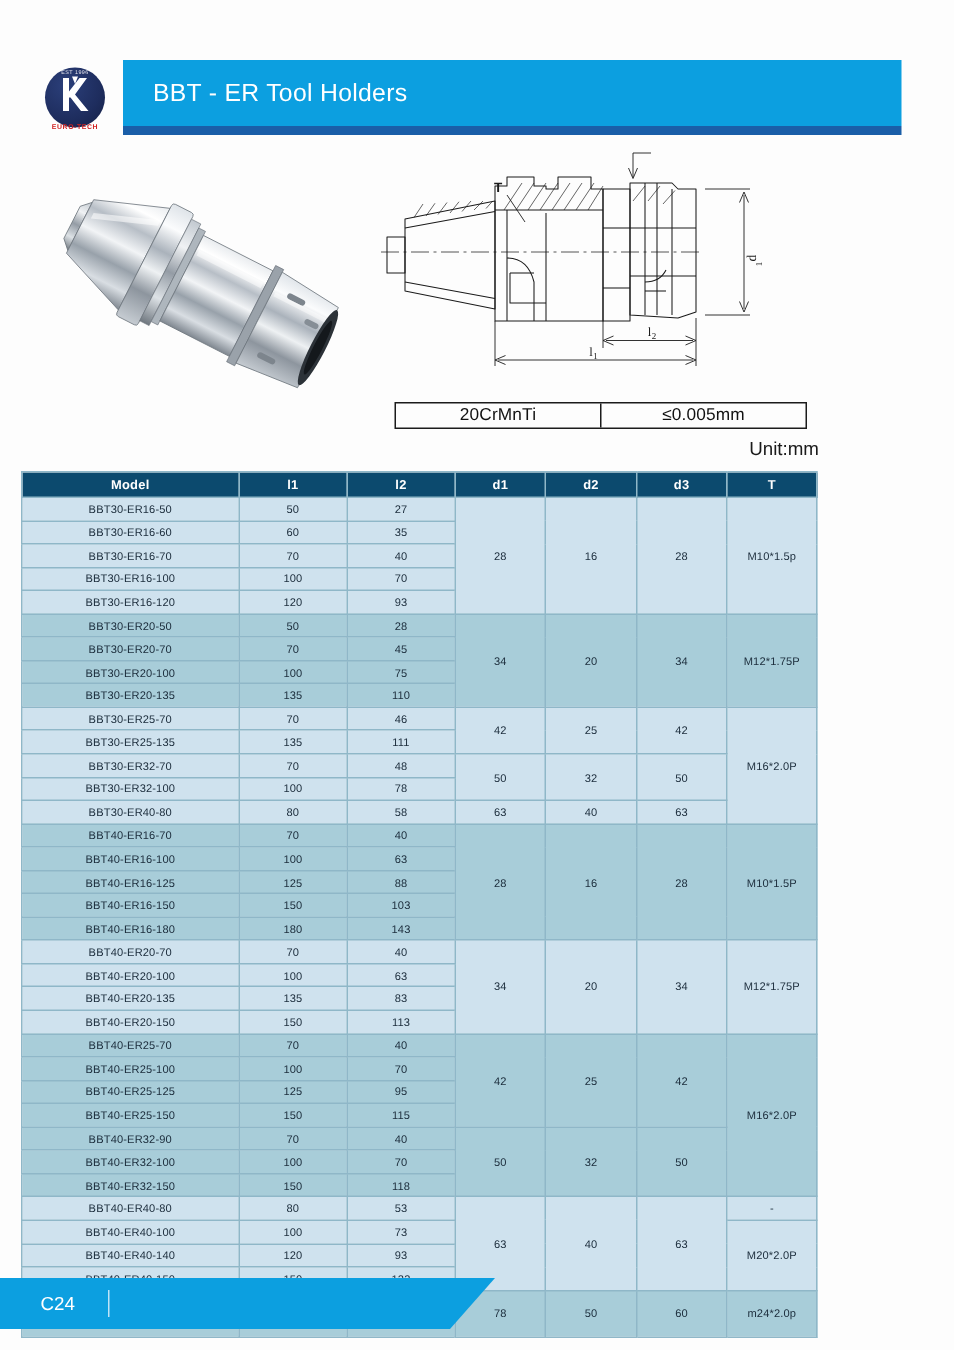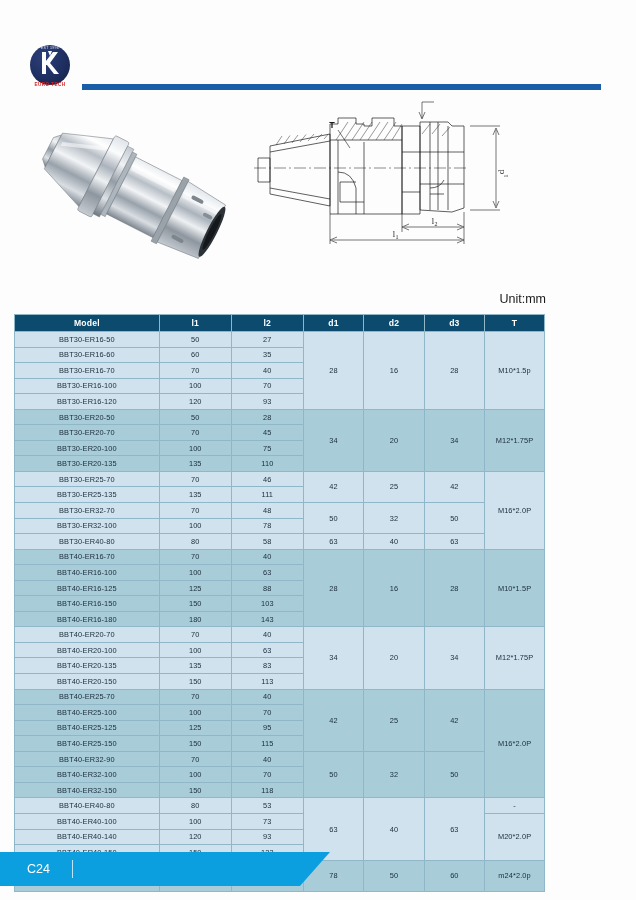--- a/index.html
+++ b/index.html
@@ -151,20 +151,23 @@
       </div>
       <div class="logo-k">
         <svg width="22" height="26" viewBox="0 0 22 26">
           <path d="M3 2 L3 24 L7 24 L7 15 L8 15 L15 24 L20 24 L11 13 L19 2 L14 2 L7 11 L7 2 Z" fill="#ffffff"></path>
           <path d="M9 1 L13 1 L11 6 Z" fill="#ffffff"></path>
         </svg>
       </div>
       <div class="logo-arc-bottom">EURO-TECH</div>
     </div>
 
+    <div class="header-bar">
+      <div class="header-title">BBT - ER Tool Holders</div>
+    </div>
     <div class="header-bar-under"></div>
   </div>
 
   <div class="photo">
     <svg width="205" height="180" viewBox="0 0 205 180">
       <defs>
         <linearGradient id="steelV" x1="0" y1="0" x2="0" y2="1">
           <stop offset="0%" stop-color="#e9ecef"></stop>
           <stop offset="14%" stop-color="#ffffff"></stop>
           <stop offset="30%" stop-color="#b7bec6"></stop>
@@ -322,20 +325,24 @@
       <text x="80" y="32" font-family="Liberation Sans, sans-serif" font-size="9" font-weight="bold" fill="#1b1b1b" text-anchor="middle">T</text>
 
       <g stroke="#1b1b1b" stroke-width="0.6" fill="none">
         <path d="M170 6 L170 22"></path>
         <path d="M167 16 L170 23 L173 16"></path>
         <path d="M170 6 L182 6"></path>
       </g>
     </svg>
   </div>
 
+  <div class="spec-box">
+    <div class="spec-cell left">20CrMnTi</div>
+    <div class="spec-cell">≤0.005mm</div>
+  </div>
 
   <div class="unit">Unit:mm</div>
 
   <div class="tbl-wrap">
     <table class="spec-table">
       <colgroup>
         <col class="c-model">
           <col class="c-l1">
           <col class="c-l2">
         <col class="c-d1">

